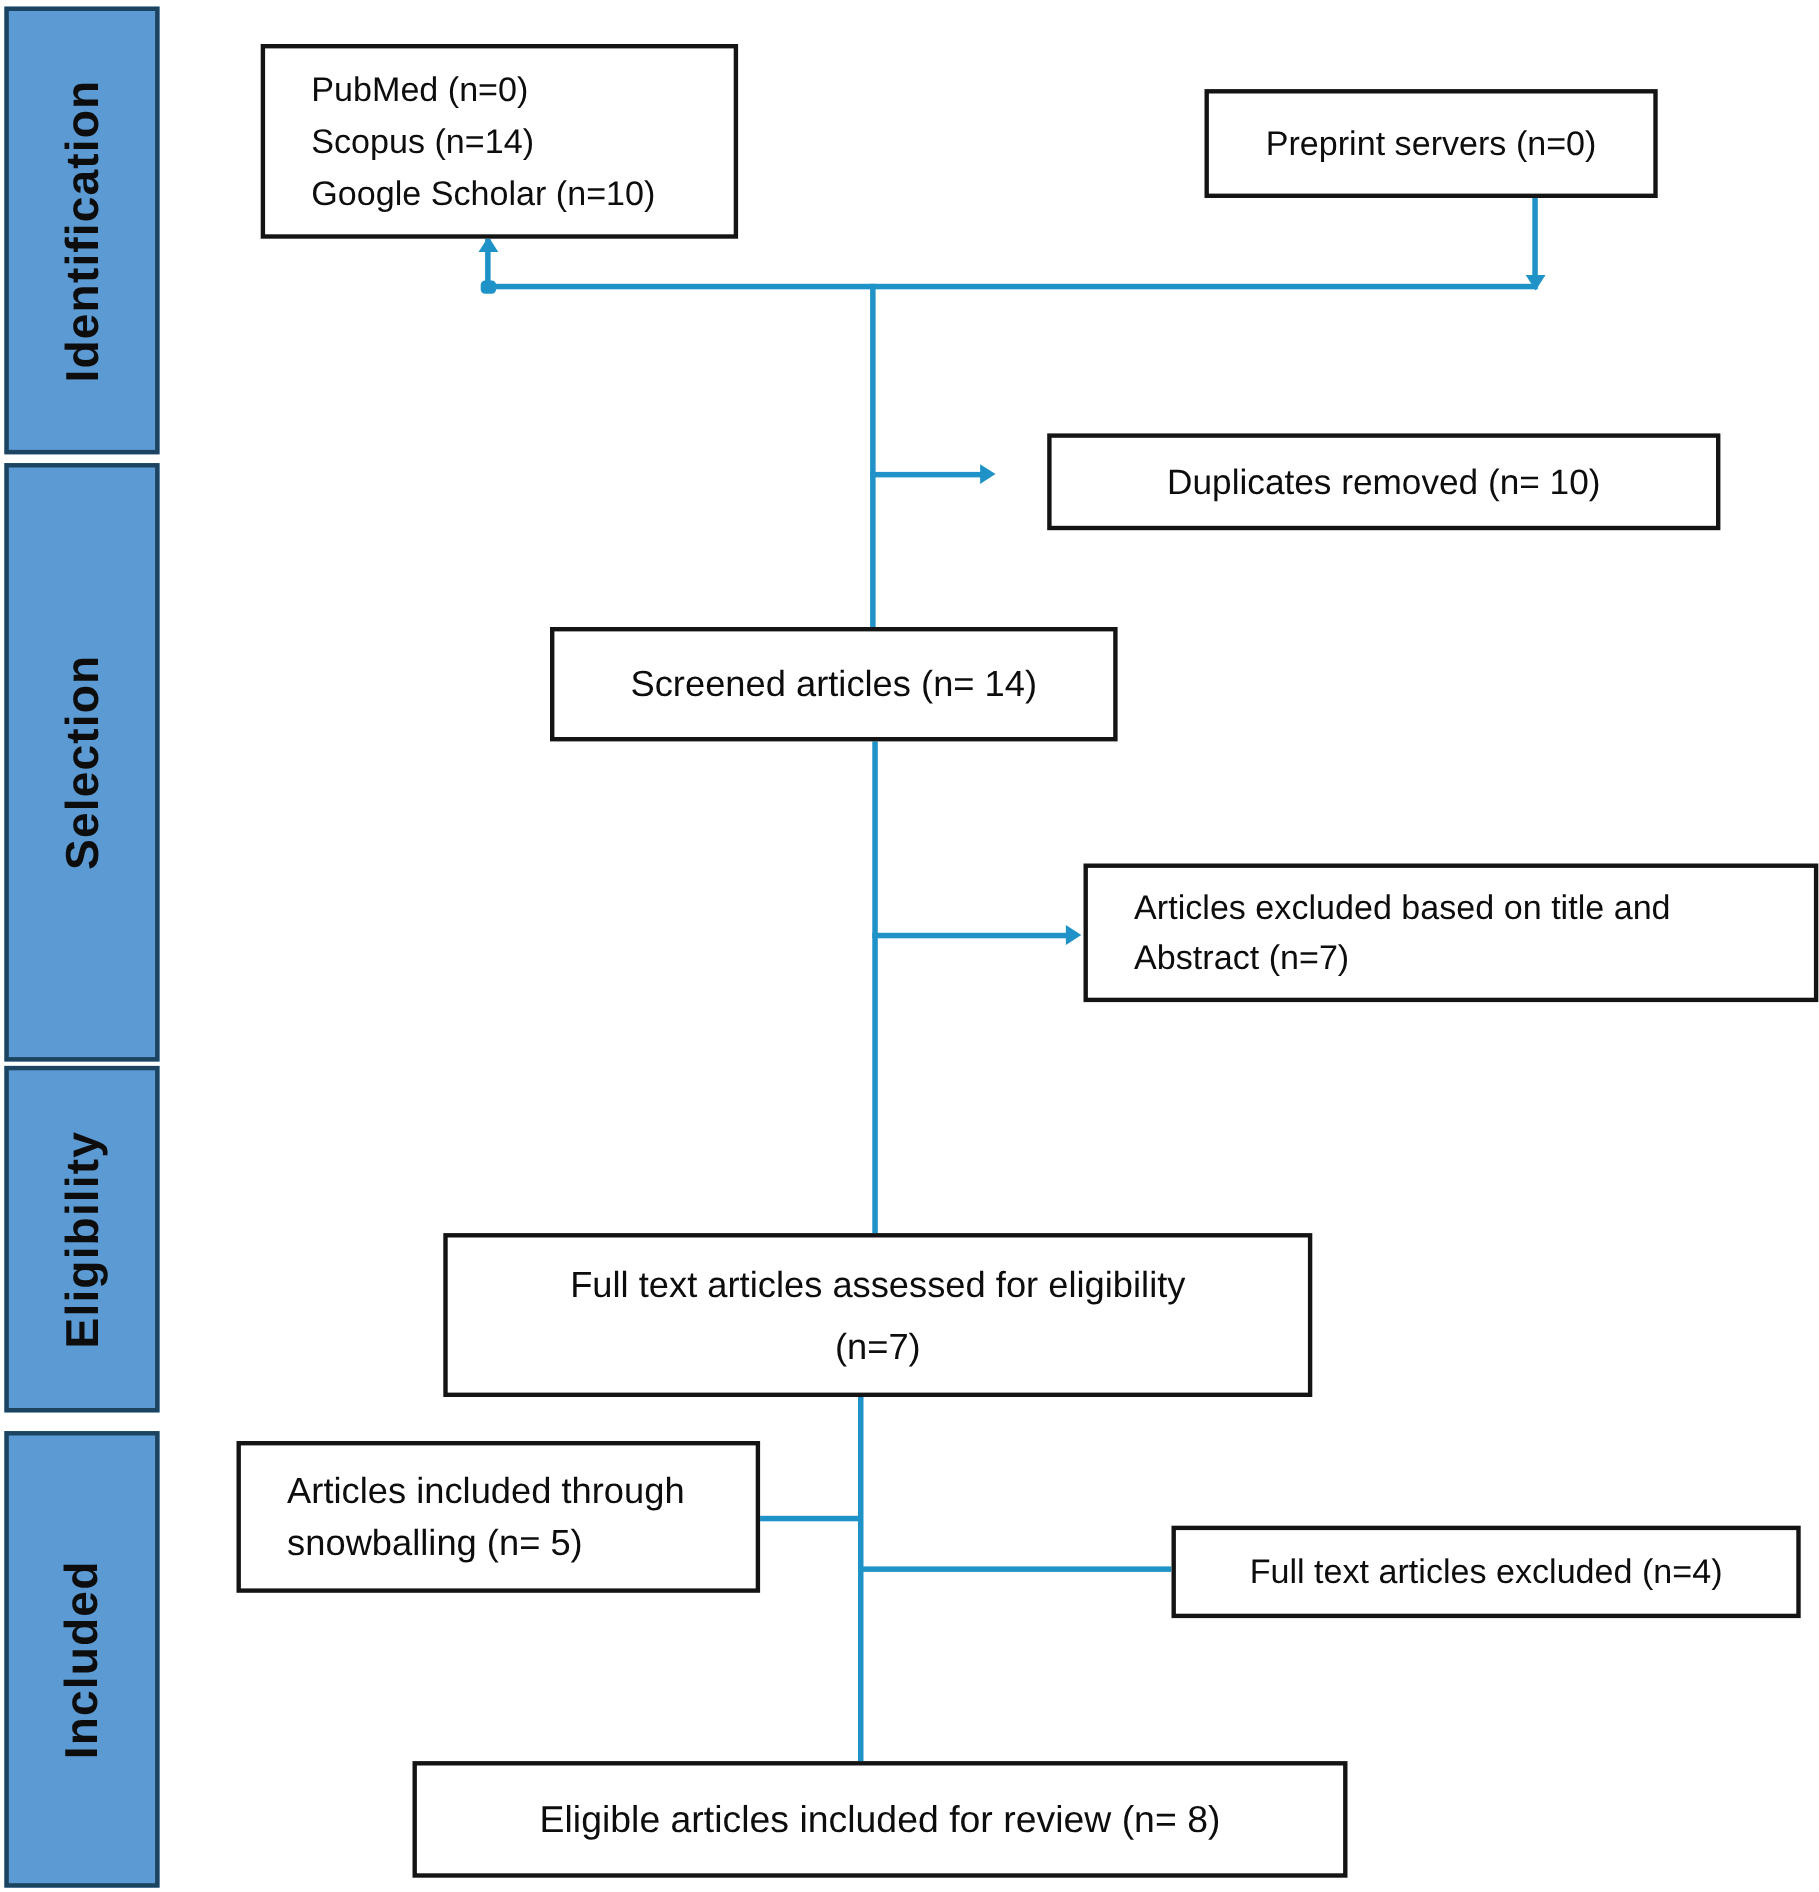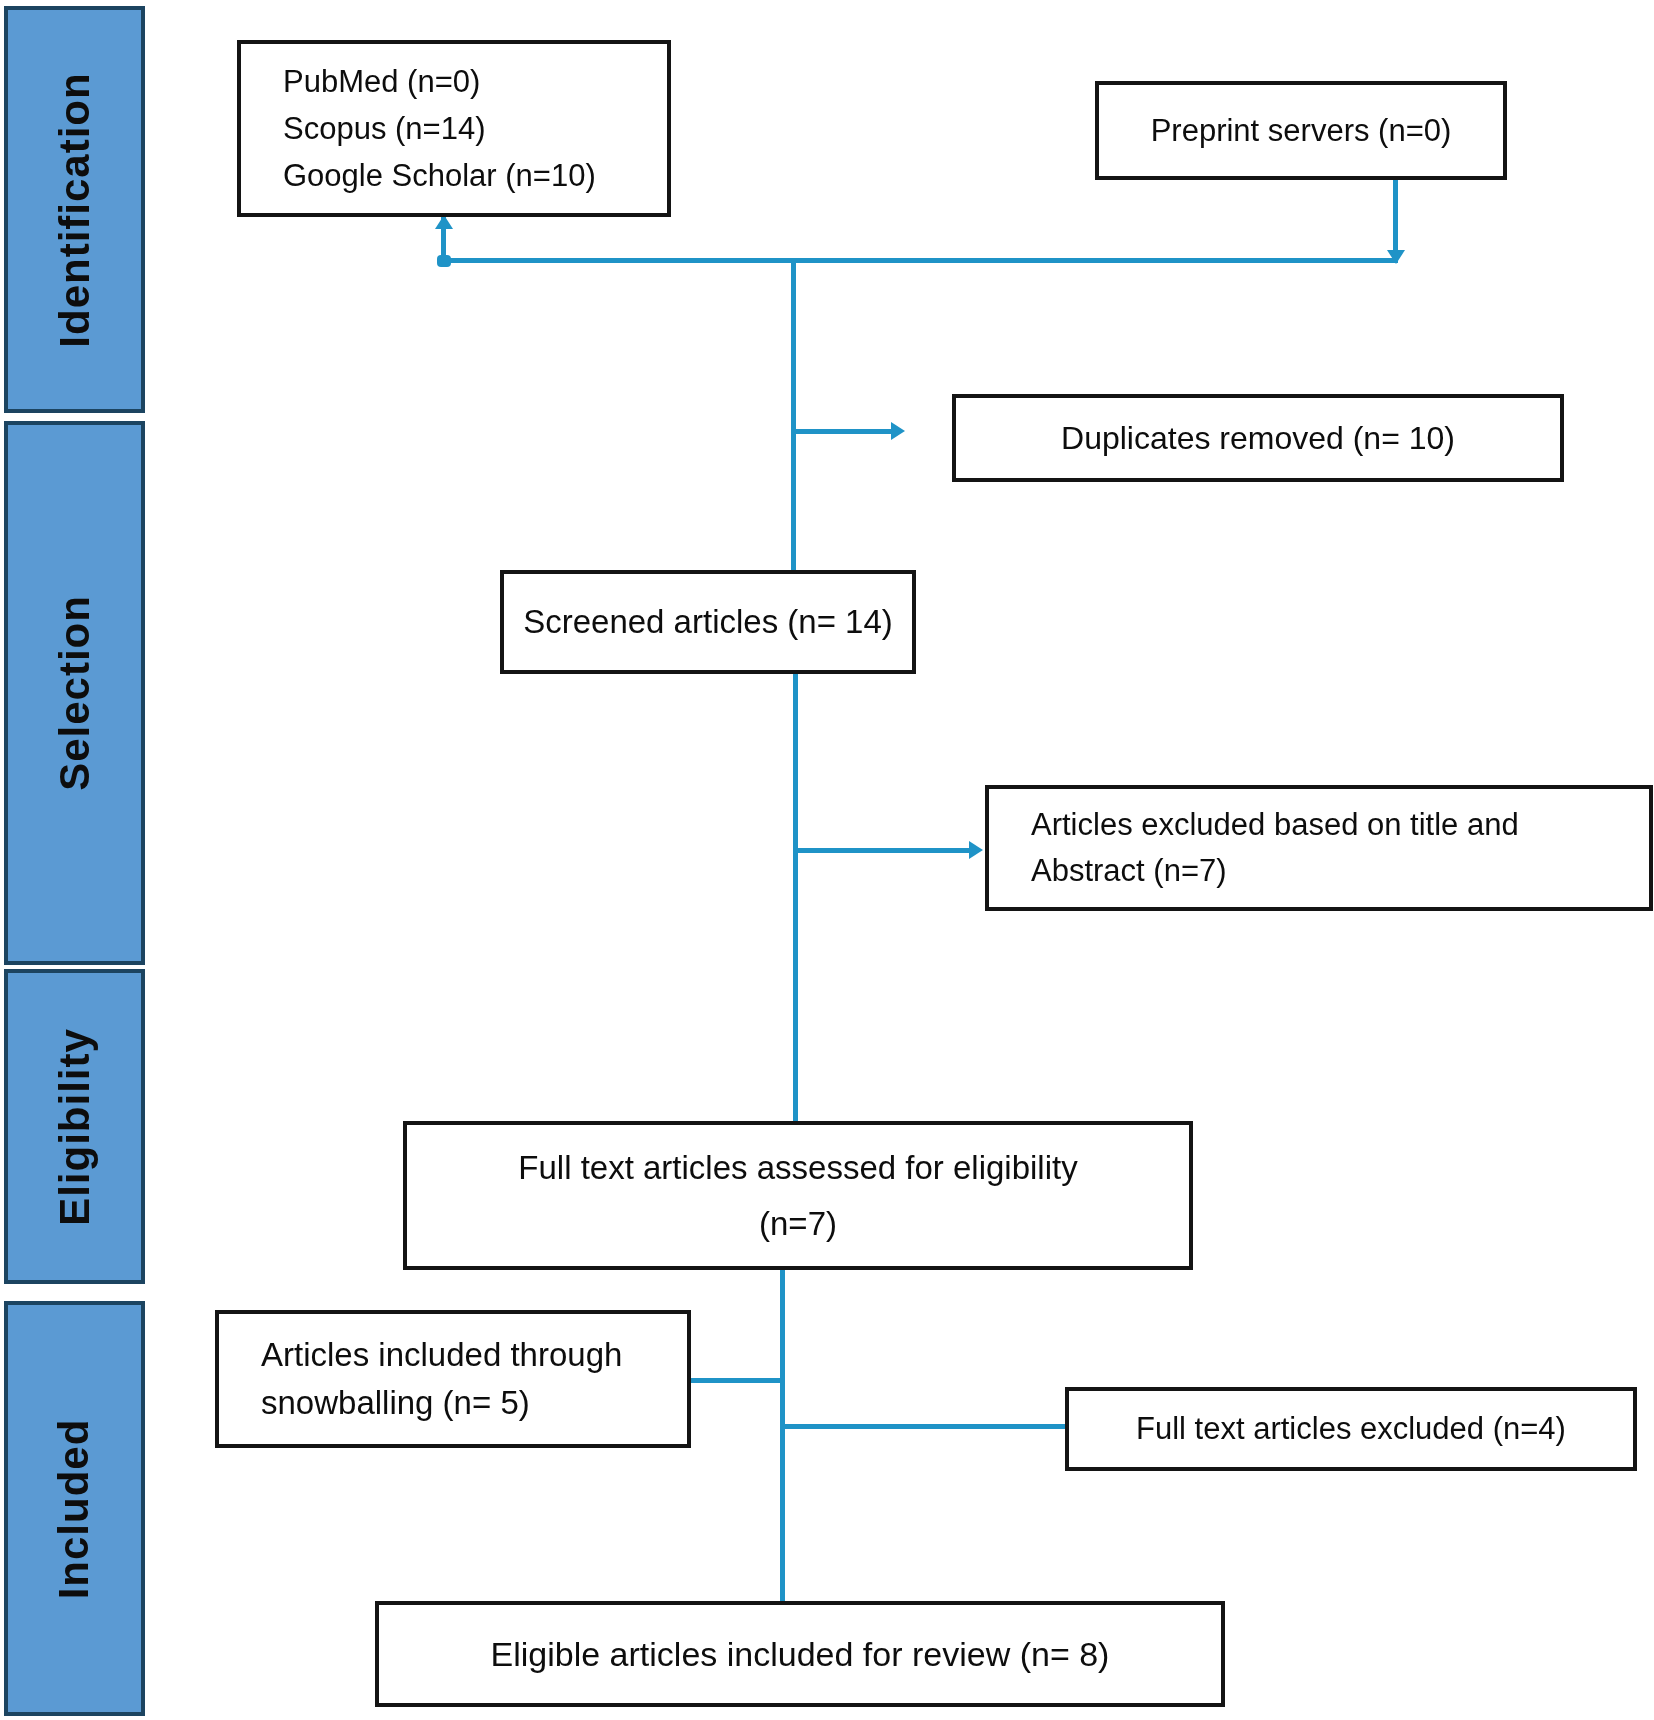--- a/index.html
+++ b/index.html
@@ -123,21 +123,21 @@
   </div>
 
   <div class="fbox center" style="left:1095px;top:81px;width:412px;height:99px;font-size:31px;">
     <span>Preprint servers (n=0)</span>
   </div>
 
   <div class="fbox center" style="left:905px;top:394px;width:612px;height:88px;font-size:32px;margin-left:47px;">
     <span>Duplicates removed (n= 10)</span>
   </div>
 
-  <div class="fbox center" style="left:500px;top:570px;width:416px;height:104px;font-size:33px;">
+  <div class="fbox center" style="left:500px;top:570px;width:516px;height:104px;font-size:33px;">
     <span>Screened articles (n= 14)</span>
   </div>
 
   <div class="fbox left" style="left:985px;top:785px;width:668px;height:126px;font-size:31px;line-height:46px;">
     <span>Articles excluded based on title and Abstract (n=7)</span>
   </div>
 
   <div class="fbox center" style="left:403px;top:1121px;width:790px;height:149px;font-size:33px;line-height:56px;">
     <span class="bline">Full text articles assessed for eligibility</span>
     <span class="bline">(n=7)</span>

